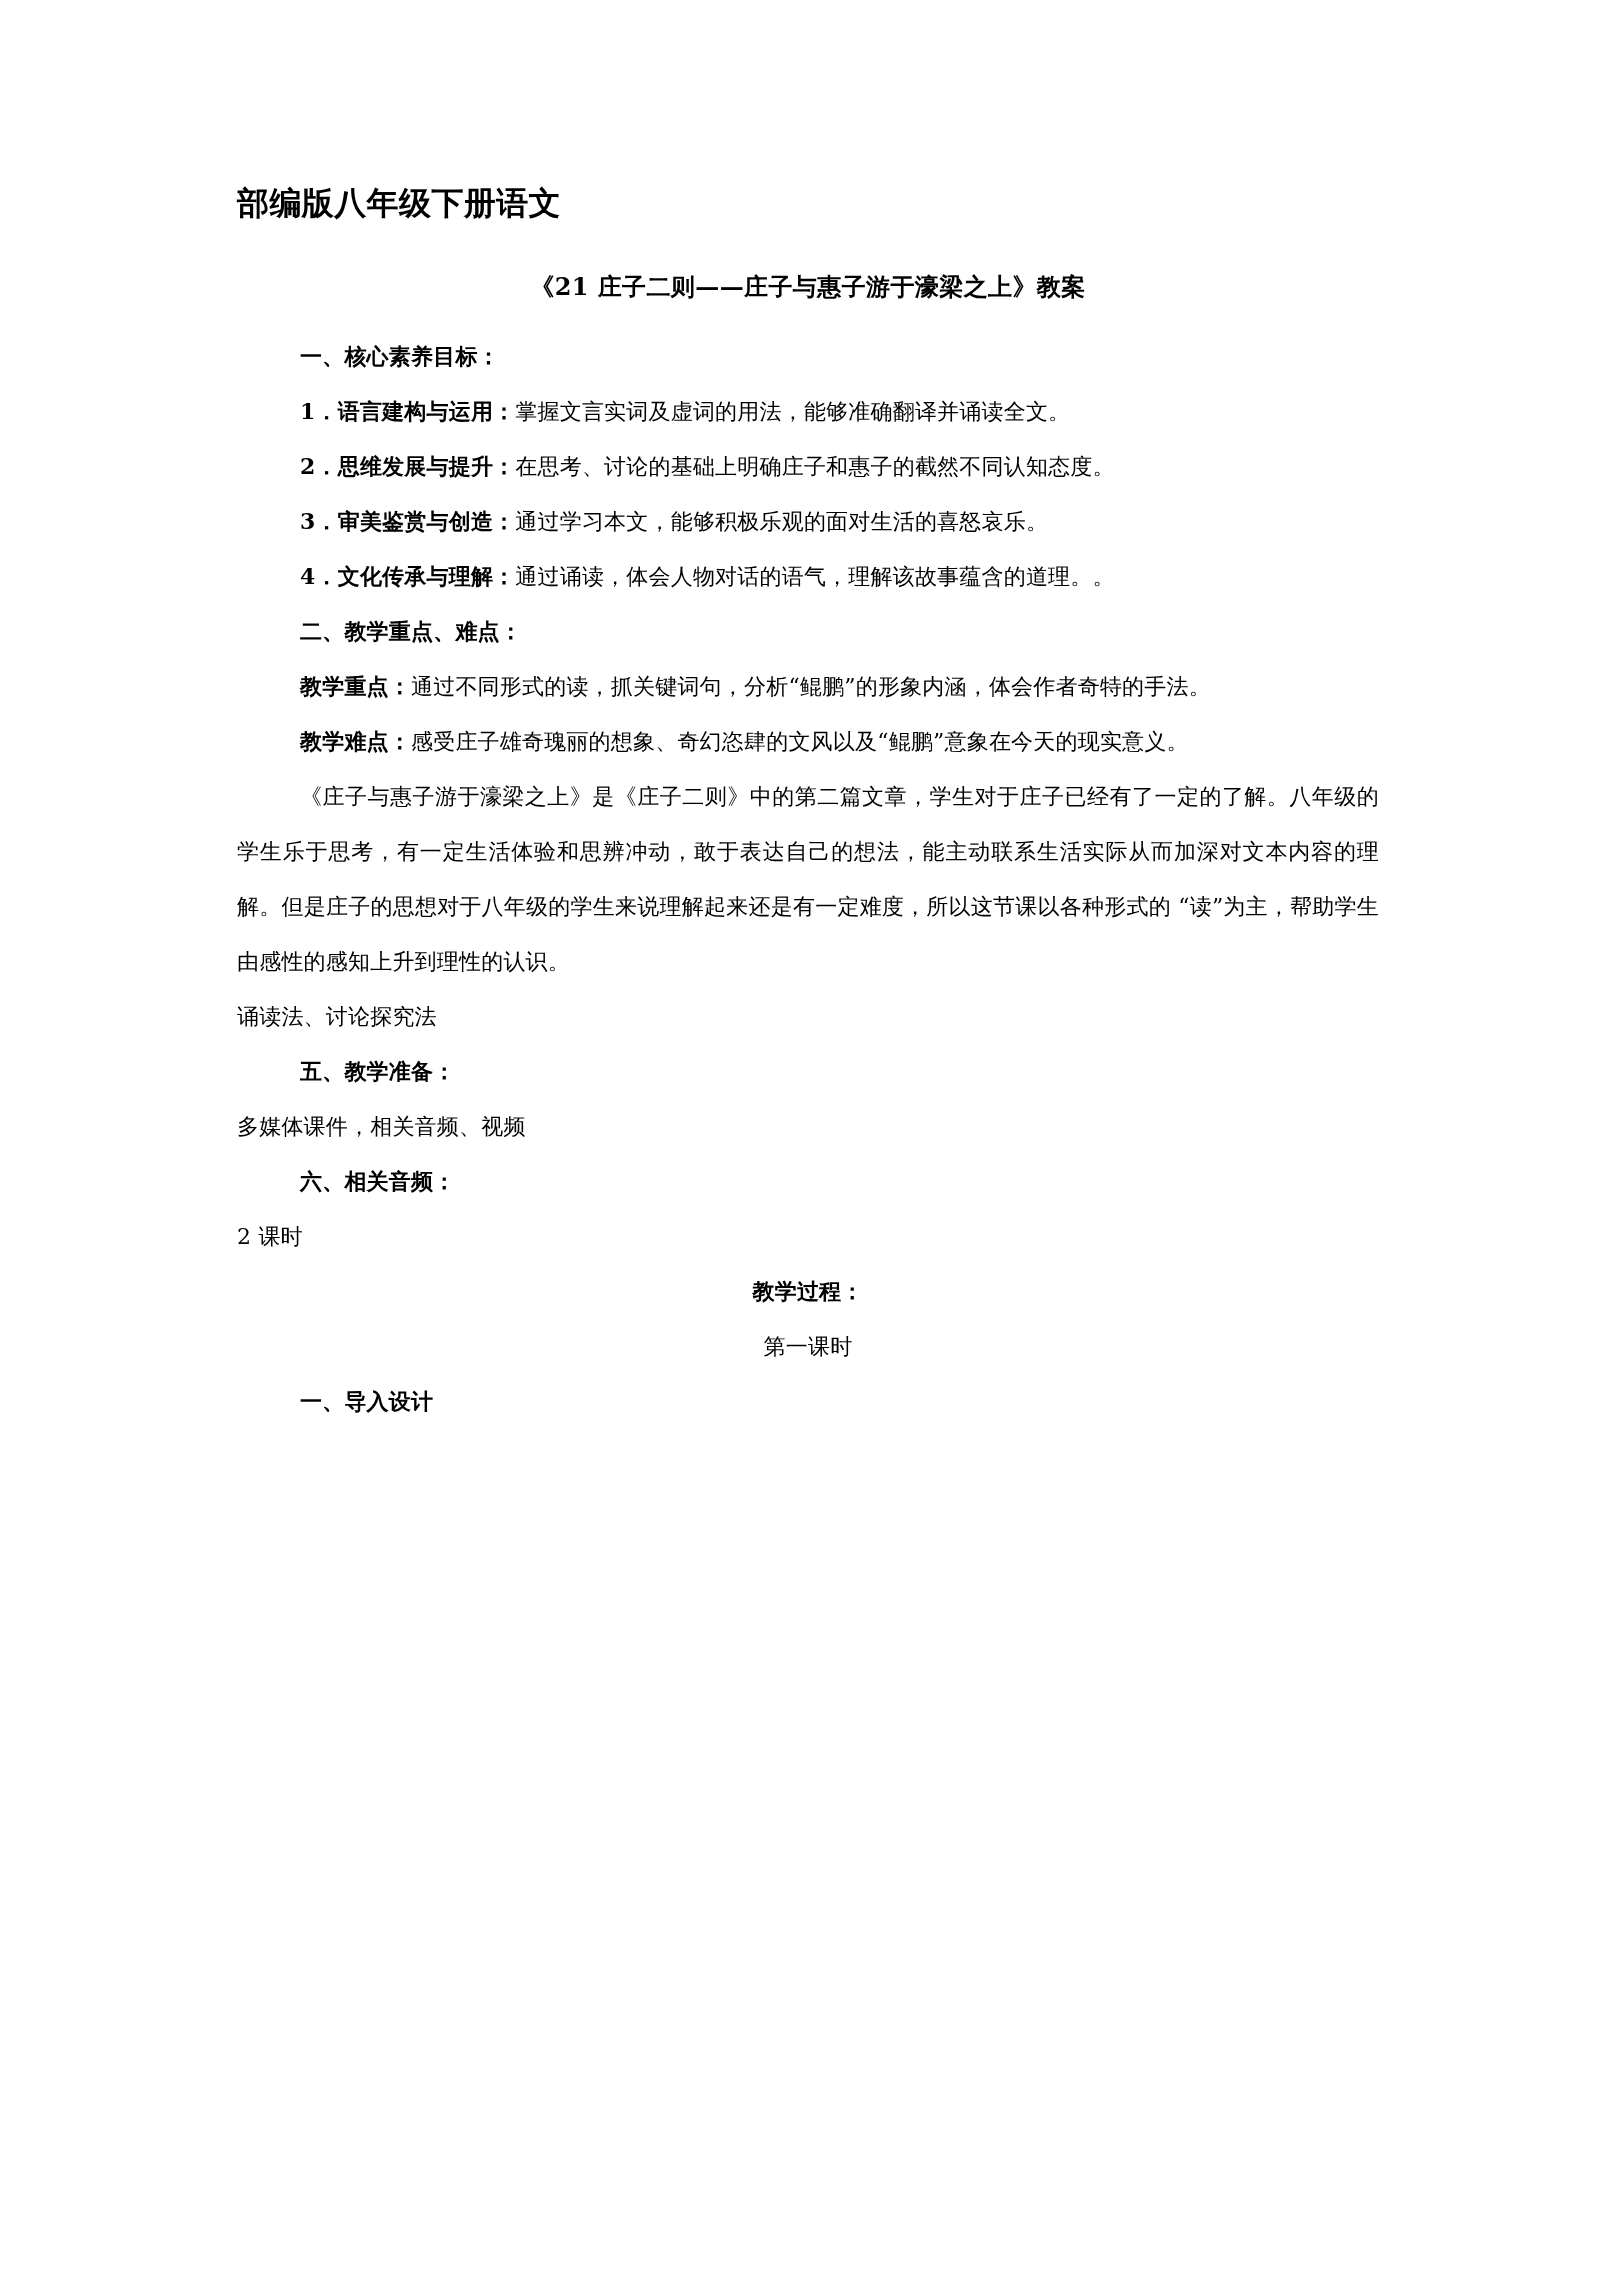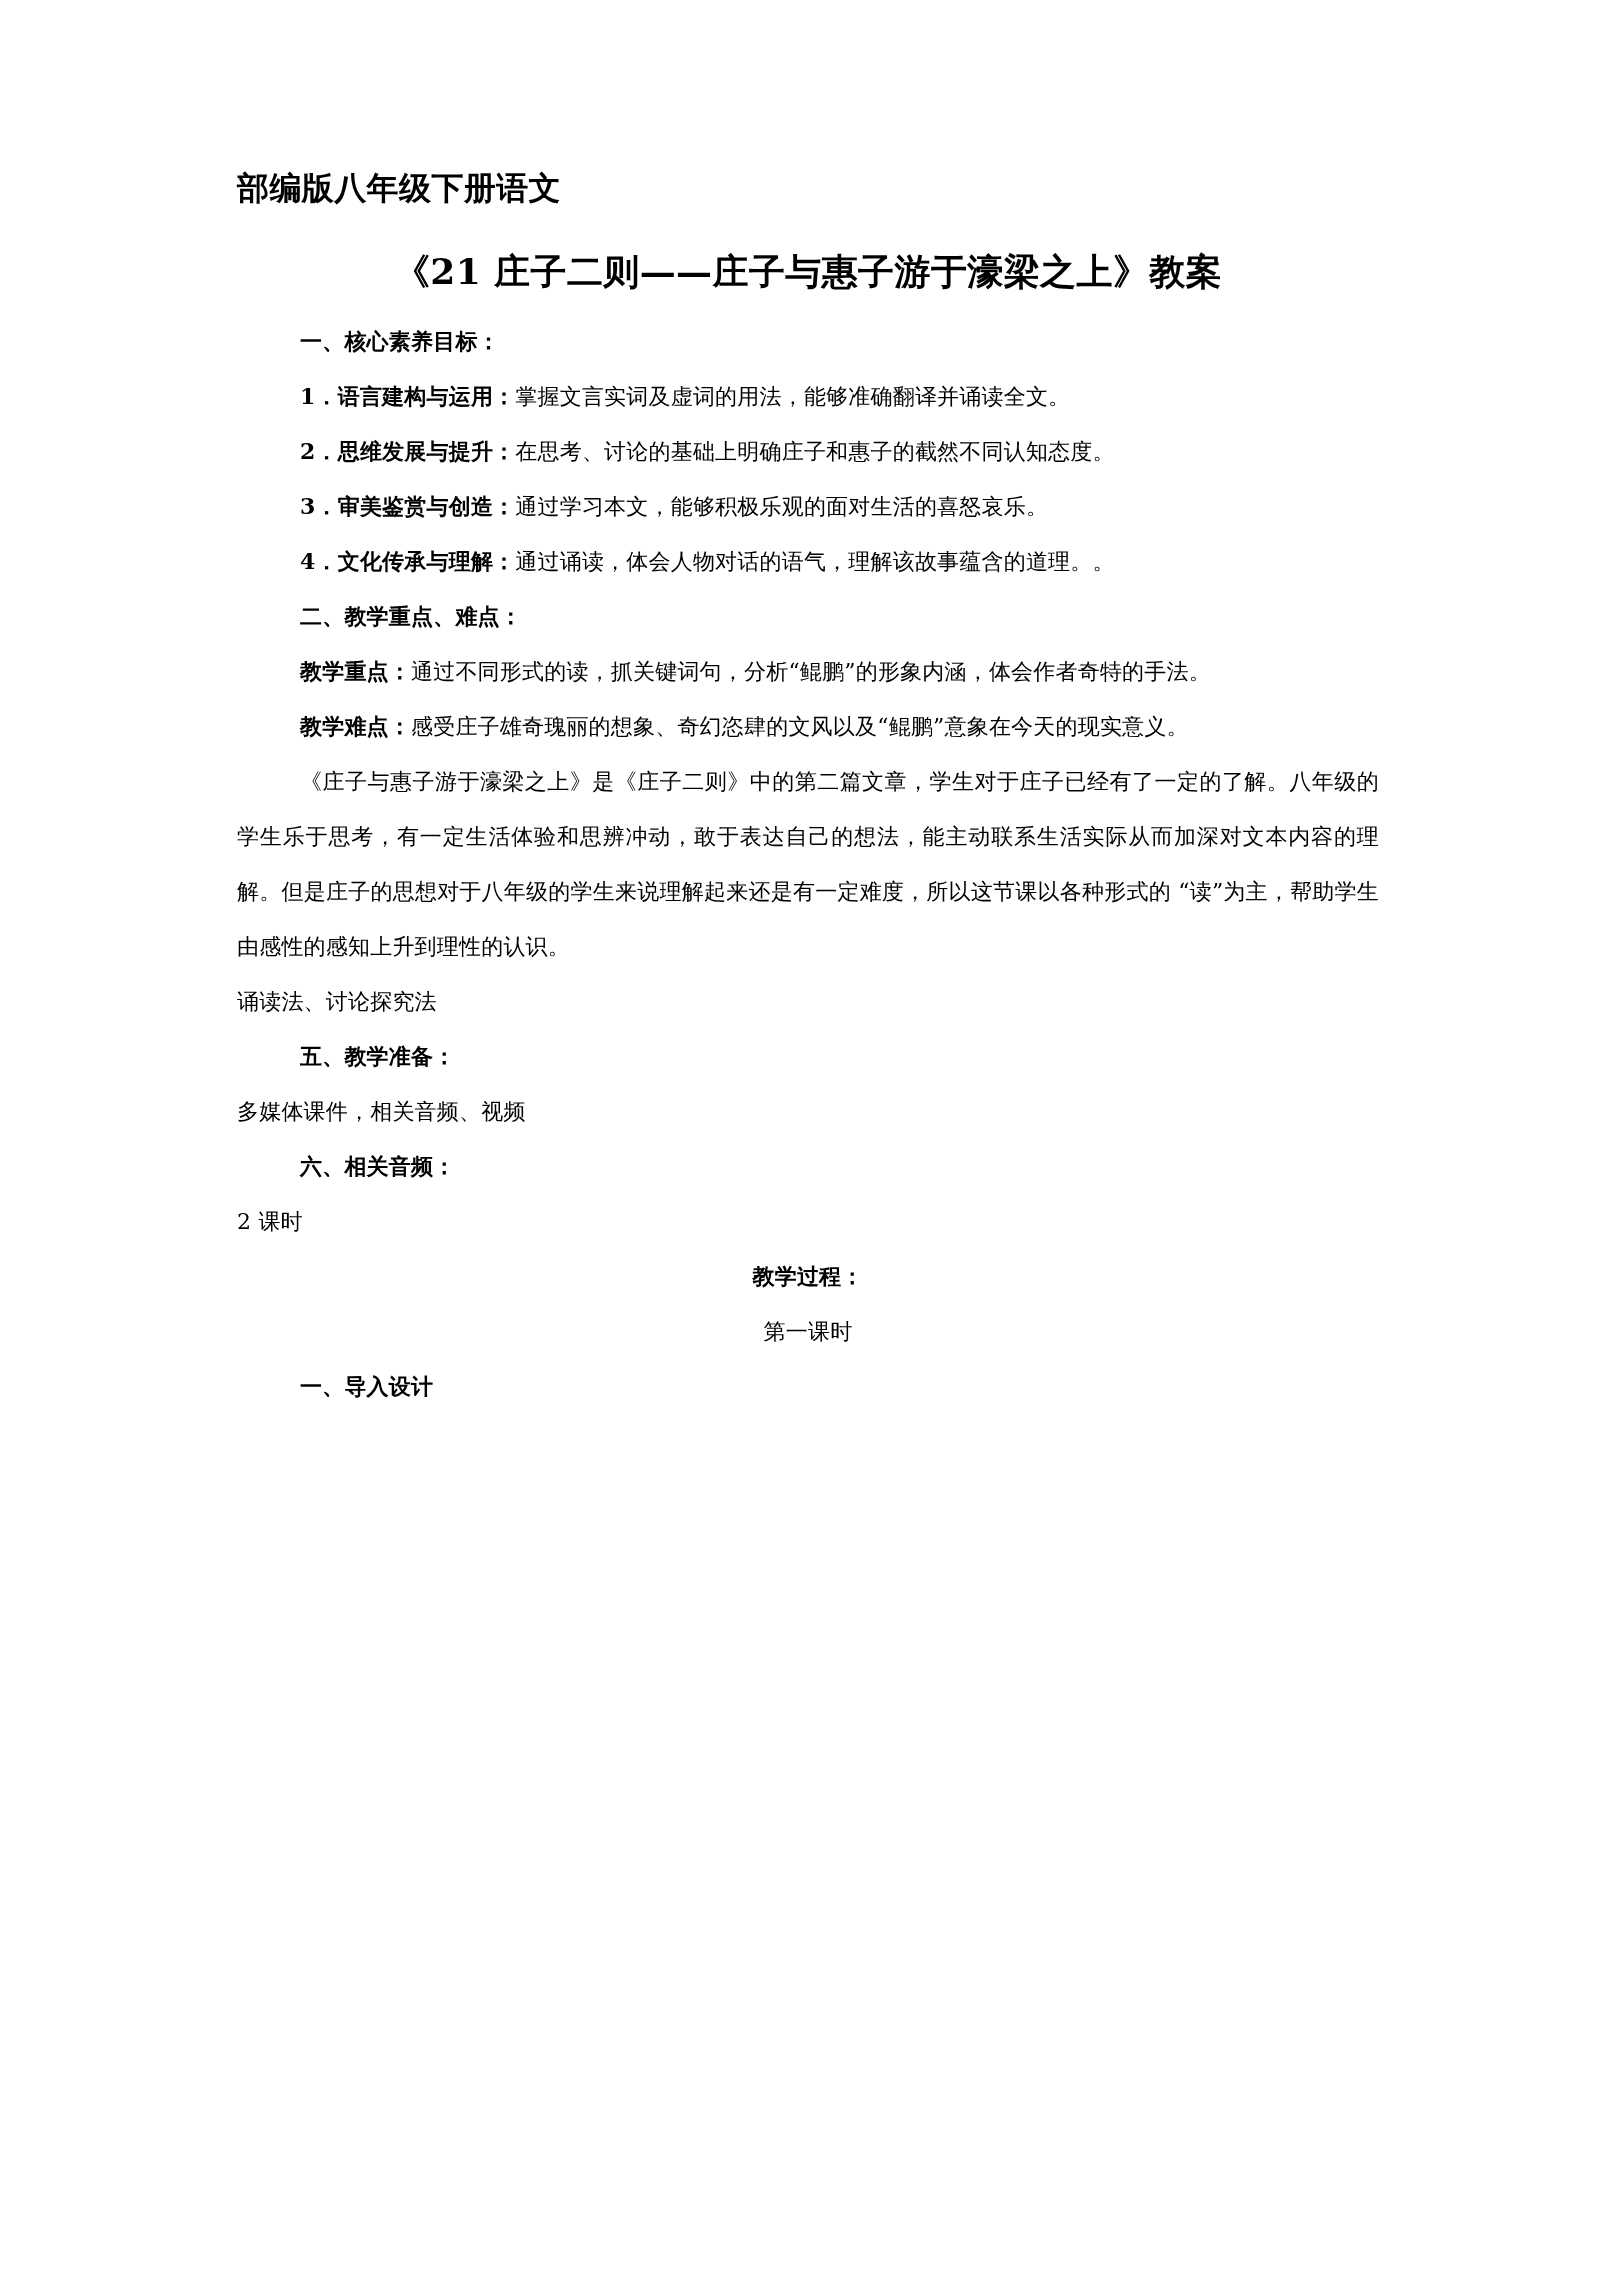--- a/index.html
+++ b/index.html
@@ -16,21 +16,21 @@
     position: relative;
     width: 1623px;
     height: 2295px;
     background: #ffffff;
     overflow: hidden;
     box-sizing: border-box;
   }
   .doc-body {
     position: absolute;
     left: 237px;
-    top: 164px;
+    top: 179px;
     width: 1142px;
   }
 
   
   .line,
   .para {
     font-size: 22px;
     line-height: 55px;
     letter-spacing: 0.2px;
     text-align: justify;
@@ -49,21 +49,21 @@
     font-family: Liberation Serif, serif;
   }
   .hdr-sub {
     font-size: 32px;
     line-height: 48px;
     font-weight: bold;
     margin: 0;
     letter-spacing: 0.4px;
   }
   .doc-title {
-    font-size: 36px;
+    font-size: 24px;
     line-height: 57px;
     font-weight: bold;
     text-align: center;
     margin: 0;
     letter-spacing: 0.4px;
   }
   .centered {
     text-align: center;
     text-indent: 0;
   }

